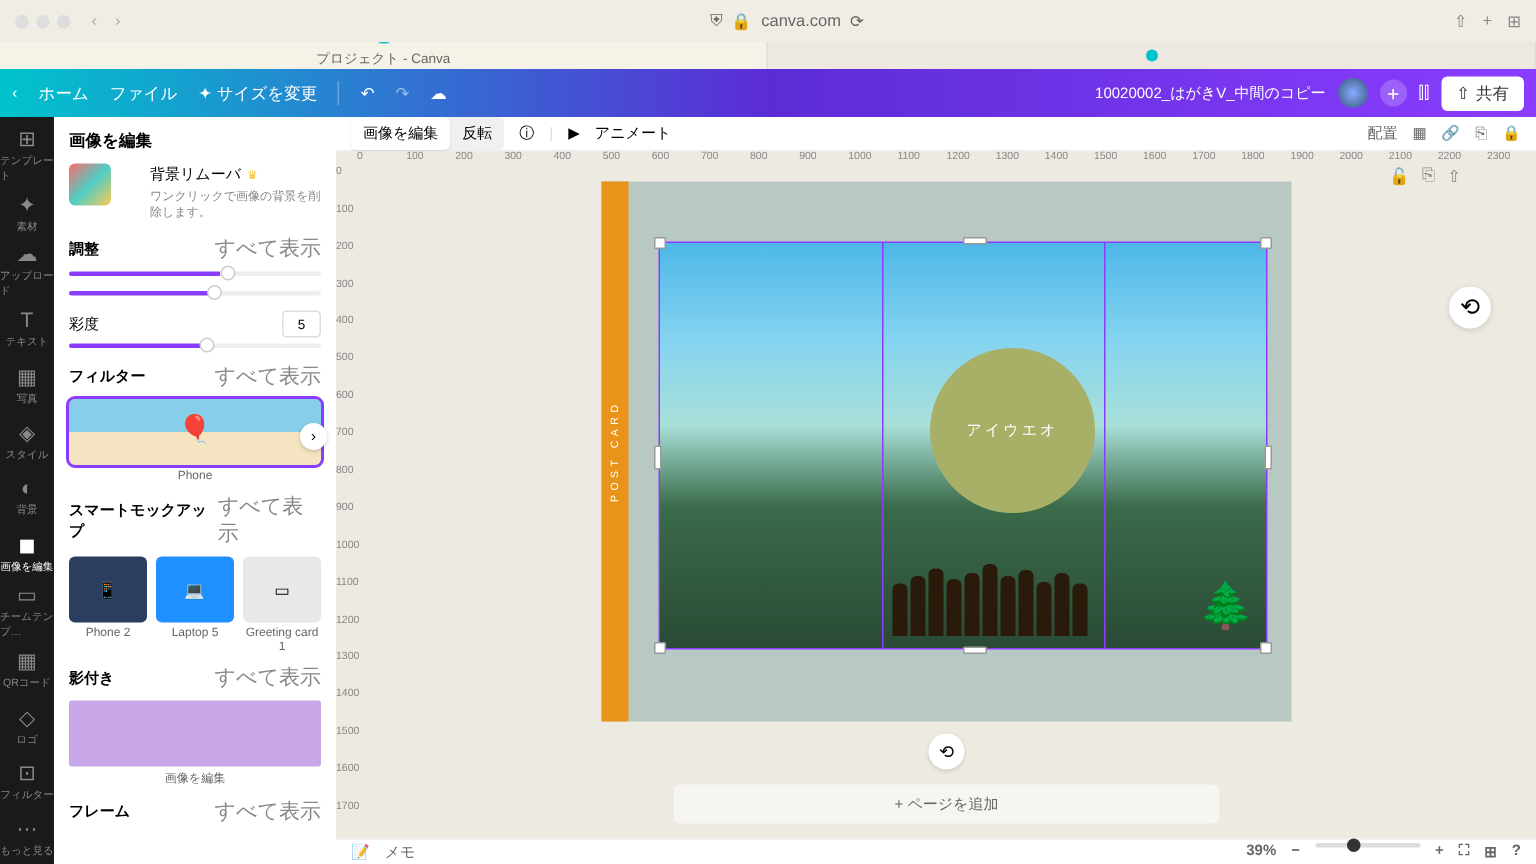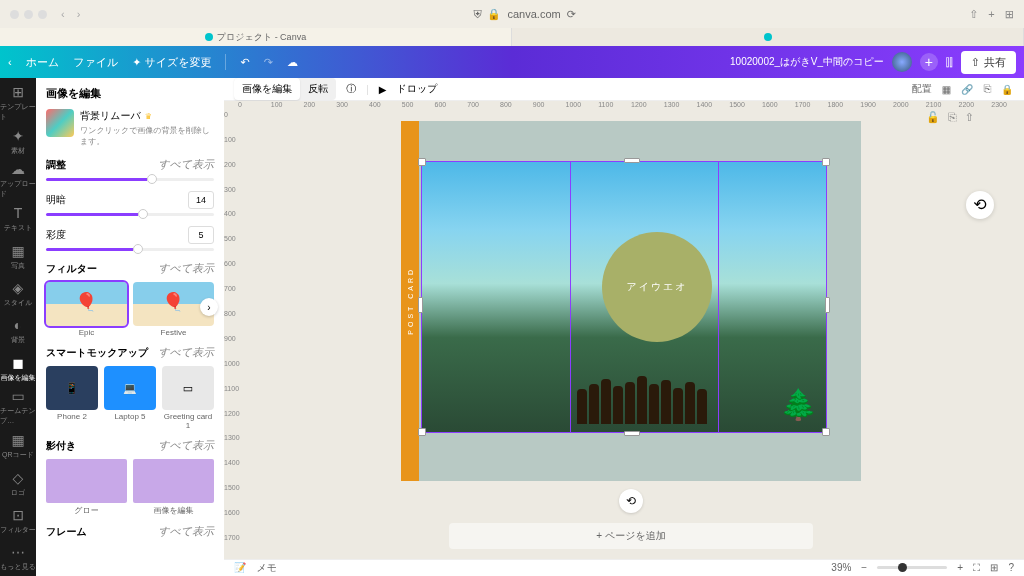--- a/index.html
+++ b/index.html
@@ -5,45 +5,45 @@
 * { margin: 0; padding: 0; box-sizing: border-box; font-family: -apple-system, BlinkMacSystemFont, "Segoe UI", sans-serif; }
 body { width: 1024px; height: 576px; overflow: hidden; background: #f5f5f0; }
 .browser-bar { height: 28px; background: #f0ede5; display: flex; align-items: center; padding: 0 10px; gap: 8px; font-size: 11px; color: #666; }
 .browser-dots { display: flex; gap: 5px; }
 .dot { width: 9px; height: 9px; border-radius: 50%; background: #ddd; }
 .nav-arrows { display: flex; gap: 12px; margin-left: 6px; color: #aaa; }
 .url-area { flex: 1; display: flex; justify-content: center; align-items: center; gap: 6px; }
 .browser-right { display: flex; gap: 10px; color: #888; }
 .tabs-bar { height: 18px; background: #ede9e0; display: flex; font-size: 9px; color: #666; }
 .tab { flex: 1; display: flex; align-items: center; justify-content: center; gap: 4px; border-right: 1px solid #ddd; }
-.tab.active { background: #f5f2e8; }
+.tab.active { background: #f5f2e8; flex-direction: column; }
 .tab-icon { width: 8px; height: 8px; border-radius: 50%; }
 .app-header { height: 32px; background: linear-gradient(90deg, #00c4cc 0%, #5b2cd6 50%, #8b3dff 100%); display: flex; align-items: center; padding: 0 8px; gap: 14px; color: white; font-size: 11px; }
 .hdr-btn { cursor: pointer; display: flex; align-items: center; gap: 3px; }
 .hdr-right { margin-left: auto; display: flex; align-items: center; gap: 8px; }
 .doc-name { color: white; font-size: 10px; }
 .avatar { width: 20px; height: 20px; border-radius: 50%; background: radial-gradient(circle, #8af 0%, #357 100%); }
 .plus-circ { width: 18px; height: 18px; border-radius: 50%; background: rgba(255,255,255,0.2); display: flex; align-items: center; justify-content: center; font-size: 14px; }
 .share-btn { background: white; color: #333; padding: 4px 10px; border-radius: 4px; display: flex; align-items: center; gap: 4px; font-size: 11px; }
 .main { display: flex; height: 498px; }
 .rail { width: 36px; background: #1a1a1a; display: flex; flex-direction: column; align-items: center; padding-top: 6px; gap: 2px; }
 .rail-item { width: 36px; height: 44px; display: flex; flex-direction: column; align-items: center; justify-content: center; gap: 2px; color: #888; font-size: 7px; cursor: pointer; }
 .rail-item.active { color: white; }
 .rail-icon { width: 16px; height: 16px; display: flex; align-items: center; justify-content: center; font-size: 14px; }
 .panel { width: 188px; background: white; padding: 8px 10px; overflow-y: auto; font-size: 11px; }
 .panel-title { font-weight: 600; font-size: 11px; margin-bottom: 8px; }
 .remover { display: flex; gap: 6px; margin-bottom: 10px; }
 .remover-img { width: 28px; height: 28px; border-radius: 4px; background: linear-gradient(135deg, #ff6b6b, #4ecdc4, #feca57); }
-.remover-txt { flex: 1; }
+.remover-txt { flex: 1; margin-left: 20px; }
 .remover-name { font-size: 10px; display: flex; align-items: center; gap: 4px; }
 .crown { color: #fbbf24; font-size: 8px; }
 .remover-desc { font-size: 8px; color: #888; margin-top: 2px; }
 .section-hdr { display: flex; justify-content: space-between; align-items: center; margin: 8px 0 6px; }
 .section-title { font-weight: 600; font-size: 10px; }
-.show-all { font-size: 11px; color: #888; cursor: pointer; font-style: italic; }
+.show-all { font-size: 14px; color: #888; cursor: pointer; }
 .slider-row { display: flex; align-items: center; justify-content: space-between; margin-bottom: 4px; font-size: 10px; }
 .slider-val { width: 26px; height: 18px; border: 1px solid #ddd; border-radius: 3px; display: flex; align-items: center; justify-content: center; font-size: 9px; }
 .slider-track { height: 3px; background: linear-gradient(90deg, #8b3dff 60%, #eee 60%); border-radius: 2px; margin-bottom: 10px; position: relative; }
 .slider-thumb { position: absolute; width: 10px; height: 10px; background: white; border: 1px solid #ccc; border-radius: 50%; top: -4px; left: 60%; }
 .thumb-grid { display: flex; gap: 6px; position: relative; }
 .thumb-item { flex: 1; text-align: center; }
 .thumb-img { width: 100%; height: 44px; border-radius: 4px; background: linear-gradient(180deg, #87ceeb 50%, #f4e4c1 50%); position: relative; overflow: hidden; }
 .thumb-img::after { content: "🎈"; position: absolute; left: 50%; top: 50%; transform: translate(-50%,-60%); font-size: 18px; }
 .thumb-img.sel { outline: 2px solid #8b3dff; }
 .thumb-lbl { font-size: 8px; margin-top: 2px; color: #666; }
@@ -61,34 +61,34 @@
 .ruler-h { height: 14px; background: #edeae2; display: flex; font-size: 7px; color: #888; padding-left: 14px; }
 .ruler-h span { flex: 1; text-align: left; }
 .canvas-area { flex: 1; display: flex; }
 .ruler-v { width: 14px; display: flex; flex-direction: column; font-size: 7px; color: #888; }
 .ruler-v span { flex: 1; }
 .canvas-stage { flex: 1; display: flex; flex-direction: column; align-items: center; padding: 10px 40px; position: relative; }
 .page-icons { position: absolute; top: 0; right: 50px; display: flex; gap: 8px; color: #888; font-size: 11px; }
 .design { width: 460px; height: 360px; background: #b8c9c4; position: relative; display: flex; }
 .orange-bar { width: 18px; background: #e8941a; display: flex; align-items: center; justify-content: center; }
 .orange-txt { writing-mode: vertical-rl; transform: rotate(180deg); color: white; font-size: 7px; letter-spacing: 3px; }
-.photo { position: absolute; left: 20px; top: 40px; width: 406px; height: 272px; background: linear-gradient(180deg, #4db8e8 0%, #87d4f0 25%, #a8e0d8 45%, #3a6b4a 65%, #2a4a35 100%); border: 1px solid #8b3dff; }
+.photo { position: absolute; left: 38px; top: 40px; width: 406px; height: 272px; background: linear-gradient(180deg, #4db8e8 0%, #87d4f0 25%, #a8e0d8 45%, #3a6b4a 65%, #2a4a35 100%); border: 1px solid #8b3dff; }
 .sel-handle { position: absolute; width: 8px; height: 8px; background: white; border: 1px solid #999; border-radius: 1px; }
 .guide-v { position: absolute; top: 0; bottom: 0; width: 1px; background: #8b3dff; }
 .guide-v.g1 { left: 148px; }
 .guide-v.g2 { left: 296px; }
 .circle { position: absolute; left: 180px; top: 70px; width: 110px; height: 110px; background: #a8b068; border-radius: 50%; display: flex; align-items: center; justify-content: center; color: white; font-size: 10px; letter-spacing: 2px; }
 .people { position: absolute; bottom: 8px; left: 120px; width: 200px; height: 50px; display: flex; align-items: flex-end; justify-content: center; }
 .person { width: 10px; height: 35px; background: #2a1a0a; margin: 0 1px; border-radius: 4px 4px 0 0; }
 .tree { position: absolute; bottom: 10px; right: 8px; font-size: 30px; color: #1a2a1a; }
 .below-ctrl { margin-top: 8px; width: 24px; height: 24px; background: white; border-radius: 50%; box-shadow: 0 1px 3px rgba(0,0,0,0.15); display: flex; align-items: center; justify-content: center; font-size: 12px; }
 .add-page { width: 364px; height: 26px; background: rgba(255,255,255,0.5); border-radius: 4px; display: flex; align-items: center; justify-content: center; font-size: 10px; color: #666; margin-top: 10px; cursor: pointer; }
 .float-btn { position: absolute; right: 30px; top: 80px; width: 28px; height: 28px; background: white; border-radius: 50%; box-shadow: 0 1px 4px rgba(0,0,0,0.15); display: flex; align-items: center; justify-content: center; }
 .footer { height: 24px; background: white; border-top: 1px solid #eee; display: flex; align-items: center; padding: 0 10px; font-size: 10px; color: #666; gap: 10px; }
-.footer-right { margin-left: auto; display: flex; align-items: center; gap: 10px; }
+.footer-right { margin-left: auto; display: flex; align-items: flex-start; gap: 10px; font-weight: bold; }
 .zoom-track { width: 70px; height: 3px; background: #ddd; border-radius: 2px; position: relative; }
 .zoom-thumb { position: absolute; left: 30%; top: -3px; width: 9px; height: 9px; background: #333; border-radius: 50%; }
 </style>
 </head>
 <body>
 
 <div class="browser-bar">
   <div class="browser-dots">
     <div class="dot"></div>
       <div class="dot"></div>
@@ -214,47 +214,39 @@
       </div>
     </div>
 
     <div class="section-hdr">
       <span class="section-title">調整</span>
       <span class="show-all">すべて表示</span>
     </div>
     <div class="slider-track">
         <div class="slider-thumb"></div>
       </div>
-    <div class="slider-row">
-        <span>明暗</span>
-        <span class="slider-val">14</span>
-      </div>
     <div class="slider-track" style="background:linear-gradient(90deg,#8b3dff 55%,#eee 55%)">
         <div class="slider-thumb" style="left:55%"></div>
       </div>
     <div class="slider-row">
         <span>彩度</span>
         <span class="slider-val">5</span>
       </div>
     <div class="slider-track" style="background:linear-gradient(90deg,#8b3dff 52%,#eee 52%)">
         <div class="slider-thumb" style="left:52%"></div>
       </div>
 
     <div class="section-hdr">
       <span class="section-title">フィルター</span>
       <span class="show-all">すべて表示</span>
     </div>
     <div class="thumb-grid">
       <div class="thumb-item">
           <div class="thumb-img sel"></div>
-          <div class="thumb-lbl">Epic</div>
-        </div>
-      <div class="thumb-item">
-          <div class="thumb-img"></div>
-          <div class="thumb-lbl">Festive</div>
+          <div class="thumb-lbl">Phone</div>
         </div>
       <div class="scroll-btn">›</div>
     </div>
 
     <div class="section-hdr">
       <span class="section-title">スマートモックアップ</span>
       <span class="show-all">すべて表示</span>
     </div>
     <div class="thumb-grid">
       <div class="thumb-item">
@@ -269,24 +261,20 @@
           <div class="mockup-img card">▭</div>
           <div class="thumb-lbl">Greeting card 1</div>
         </div>
     </div>
 
     <div class="section-hdr">
       <span class="section-title">影付き</span>
       <span class="show-all">すべて表示</span>
     </div>
     <div class="thumb-grid">
-      <div class="thumb-item">
-          <div class="shadow-sq"></div>
-          <div class="thumb-lbl">グロー</div>
-        </div>
       <div class="thumb-item">
           <div class="shadow-sq"></div>
           <div class="thumb-lbl">画像を編集</div>
         </div>
     </div>
 
     <div class="section-hdr">
       <span class="section-title">フレーム</span>
       <span class="show-all">すべて表示</span>
     </div>
@@ -294,21 +282,21 @@
 
   <div class="canvas-wrap">
     <div class="toolbar">
       <div class="tb-seg">
         <div class="tb-seg-btn active">画像を編集</div>
         <div class="tb-seg-btn">反転</div>
       </div>
       <span>ⓘ</span>
       <span style="color:#ddd">|</span>
       <span>▶</span>
-      <span>ドロップ</span>
+      <span>アニメート</span>
       <div class="tb-right">
         <span>配置</span>
         <span>▦</span>
         <span>🔗</span>
         <span>⎘</span>
         <span>🔒</span>
       </div>
     </div>
 
     <div class="ruler-h">

